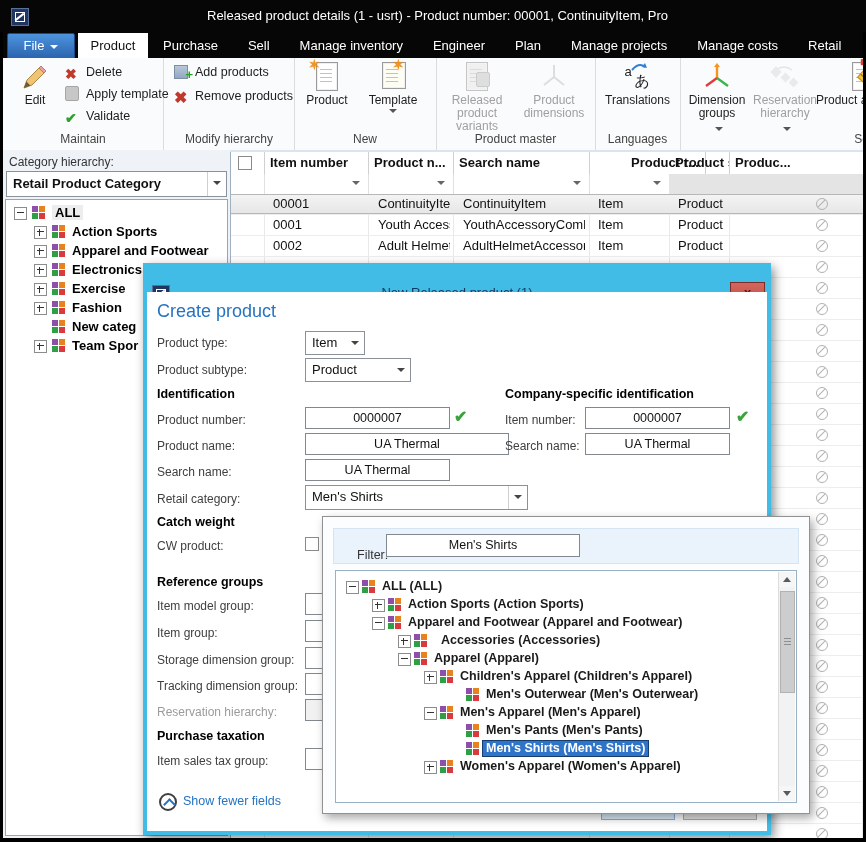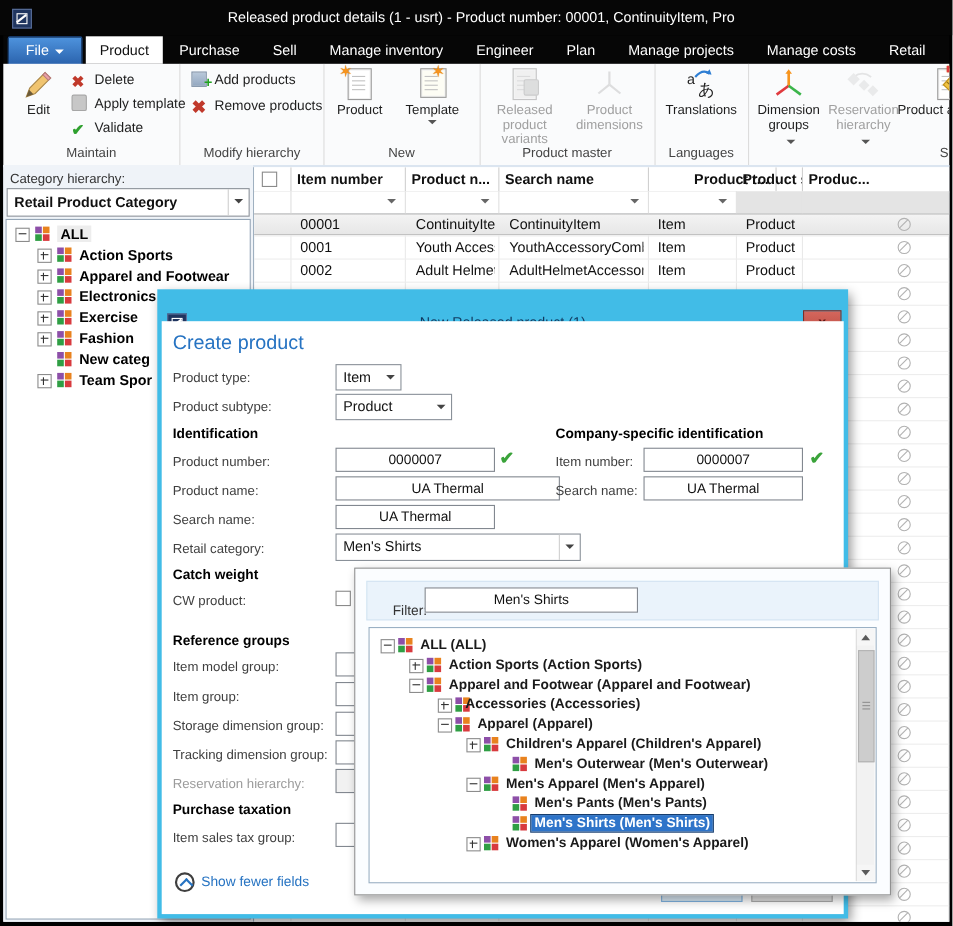--- a/index.html
+++ b/index.html
@@ -552,21 +552,21 @@
             <span class="tlabel" style="left:67px;">Action Sports (Action Sports)</span>
           </div>
         <div class="prow">
             <span class="exp" style="left:34px;"></span>
             <span class="cat" style="left:50px;"></span>
             <span class="tlabel" style="left:67px;">Apparel and Footwear (Apparel and Footwear)</span>
           </div>
         <div class="prow">
             <span class="exp plus" style="left:60px;"></span>
             <span class="cat" style="left:76px;"></span>
-            <span class="tlabel" style="left:82px;">Accessories (Accessories)</span>
+            <span class="tlabel" style="left:100px;">Accessories (Accessories)</span>
           </div>
         <div class="prow">
             <span class="exp" style="left:60px;"></span>
             <span class="cat" style="left:76px;"></span>
             <span class="tlabel" style="left:93px;">Apparel (Apparel)</span>
           </div>
         <div class="prow">
             <span class="exp plus" style="left:86px;"></span>
             <span class="cat" style="left:102px;"></span>
             <span class="tlabel" style="left:119px;">Children's Apparel (Children's Apparel)</span>

